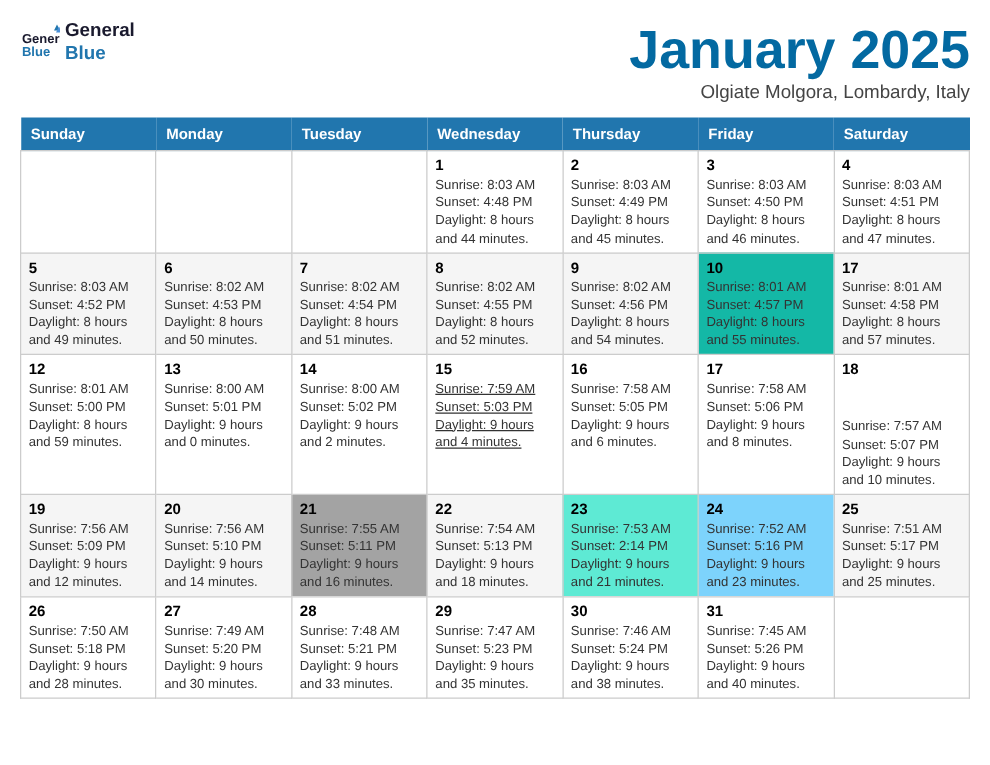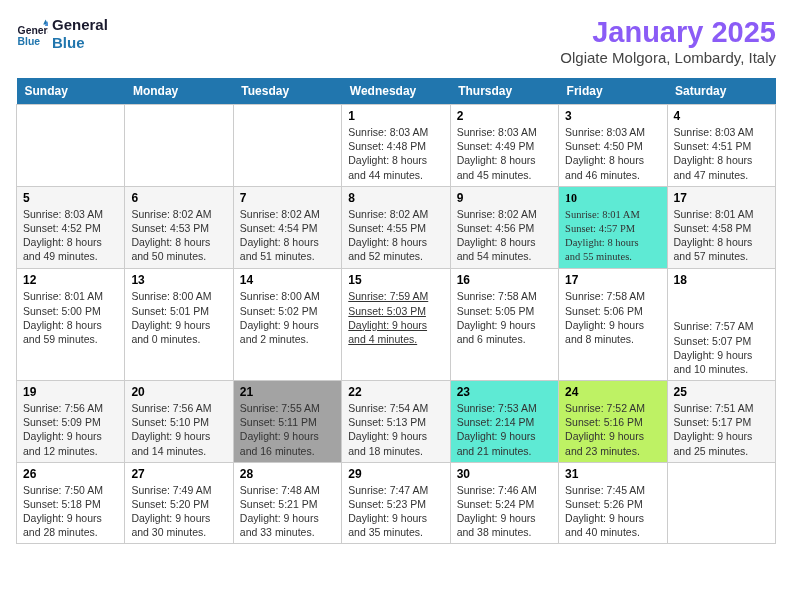--- a/index.html
+++ b/index.html
@@ -22,23 +22,23 @@
       gap: 4px;
     }
     .logo-icon {
       width: 32px;
       height: 32px;
     }
     .title-section {
       text-align: right;
     }
     .month-title {
-      font-size: 29px;
+      font-size: 43px;
       font-weight: bold;
-      color: #8b5cf6;
+      color: #0369a1;
     }
     .location-subtitle {
       font-size: 15px;
       color: #444;
     }
     .calendar-table {
       width: 100%;
       border-collapse: collapse;
       font-size: 11px;
       border-radius: 30px;
@@ -173,21 +173,21 @@
 Daylight: 8 hours
 and 52 minutes.</div>
         </td>
         <td style="background: rgb(245, 245, 245);">
           <span class="day-number">9</span>
           <div class="day-info" style="white-space: pre-line;">Sunrise: 8:02 AM
 Sunset: 4:56 PM
 Daylight: 8 hours
 and 54 minutes.</div>
         </td>
-        <td style="background: #5eead4; font-family: Liberation Serif, serif;">
+        <td style="background: #14b8a6;">
           <span class="day-number">10</span>
           <div class="day-info" style="white-space: pre-line;">Sunrise: 8:01 AM
 Sunset: 4:57 PM
 Daylight: 8 hours
 and 55 minutes.</div>
         </td>
         <td style="background: rgb(245, 245, 245);">
           <span class="day-number">17</span>
           <div class="day-info" style="white-space: pre-line;">Sunrise: 8:01 AM
 Sunset: 4:58 PM
@@ -275,21 +275,21 @@
 Daylight: 9 hours
 and 18 minutes.</div>
         </td>
         <td style="background: #5eead4;">
           <span class="day-number">23</span>
           <div class="day-info" style="white-space: pre-line;">Sunrise: 7:53 AM
 Sunset: 2:14 PM
 Daylight: 9 hours
 and 21 minutes.</div>
         </td>
-        <td style="background: #bef264;">
+        <td style="background: #7dd3fc;">
           <span class="day-number">24</span>
           <div class="day-info" style="white-space: pre-line;">Sunrise: 7:52 AM
 Sunset: 5:16 PM
 Daylight: 9 hours
 and 23 minutes.</div>
         </td>
         <td style="background: rgb(245, 245, 245);">
           <span class="day-number">25</span>
           <div class="day-info" style="white-space: pre-line;">Sunrise: 7:51 AM
 Sunset: 5:17 PM

